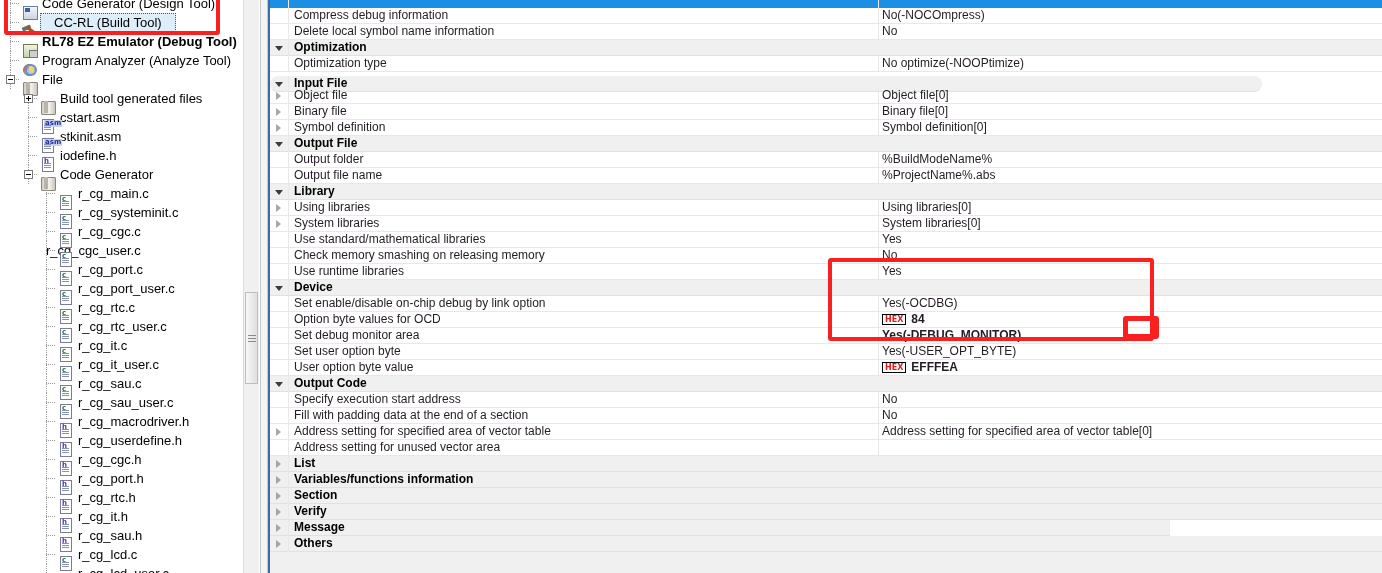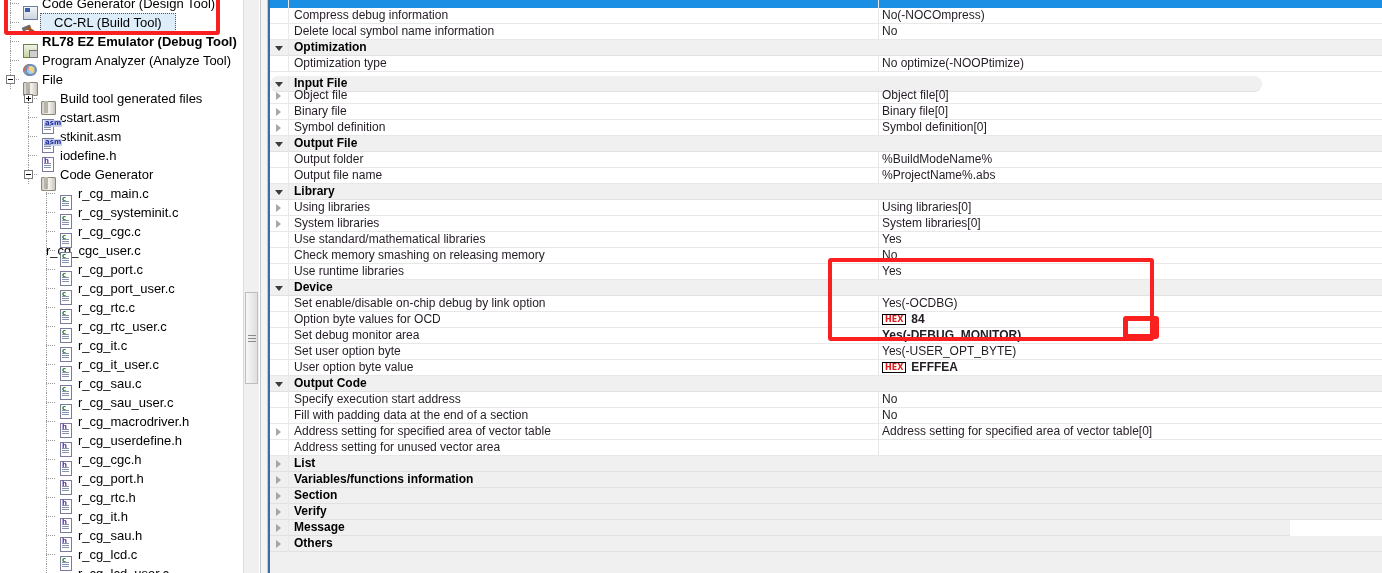--- a/index.html
+++ b/index.html
@@ -707,21 +707,21 @@
           <div class="tri collapsed"></div>
           <div class="name">Section</div>
           <div class="value"></div>
         </div>
         <div class="grid-row category" style="position: absolute; left: 0px; top: 504px; width: 1112px;">
           <div class="col-sep-a"></div>
           <div class="tri collapsed"></div>
           <div class="name">Verify</div>
           <div class="value"></div>
         </div>
-        <div class="grid-row category" style="position: absolute; left: 0px; top: 520px; width: 1020px; text-decoration: underline;">
+        <div class="grid-row category" style="position: absolute; left: 0px; top: 520px; width: 900px; text-decoration: underline;">
           <div class="col-sep-a"></div>
           <div class="tri collapsed"></div>
           <div class="name">Message</div>
           <div class="value"></div>
         </div>
         <div class="grid-row category" style="position: absolute; left: 0px; top: 536px; width: 1112px;">
           <div class="col-sep-a"></div>
           <div class="tri collapsed"></div>
           <div class="name">Others</div>
           <div class="value"></div>

